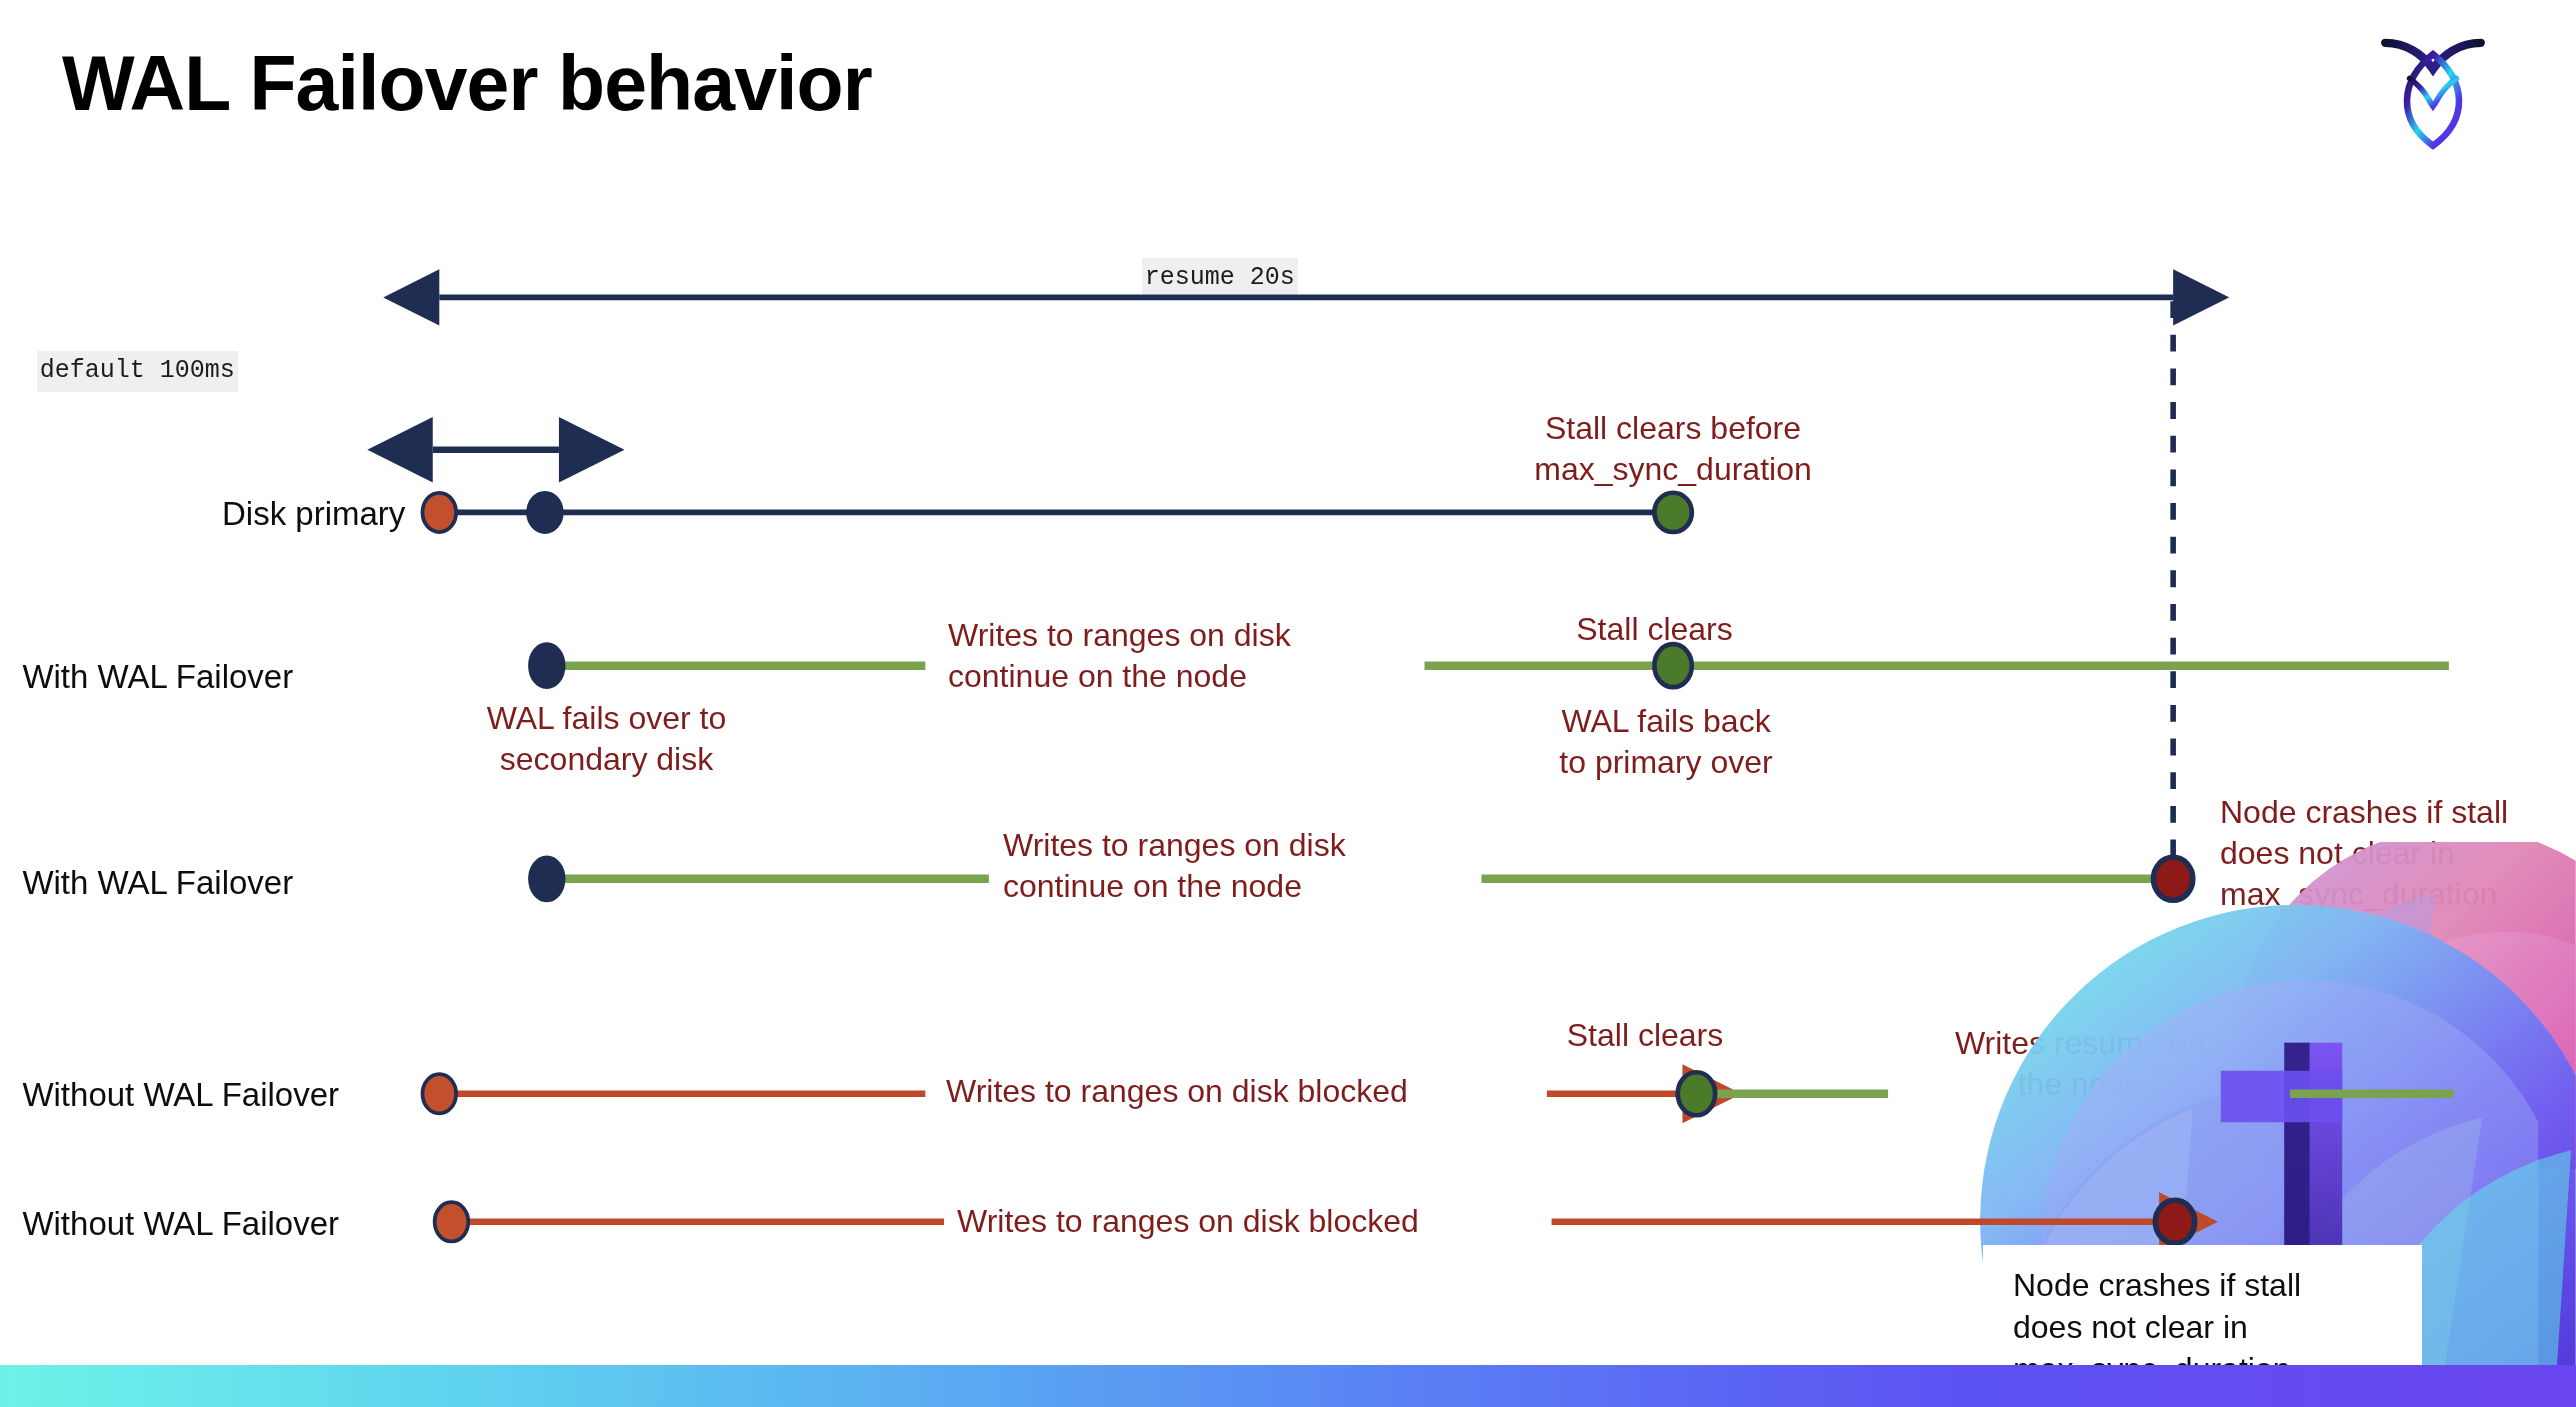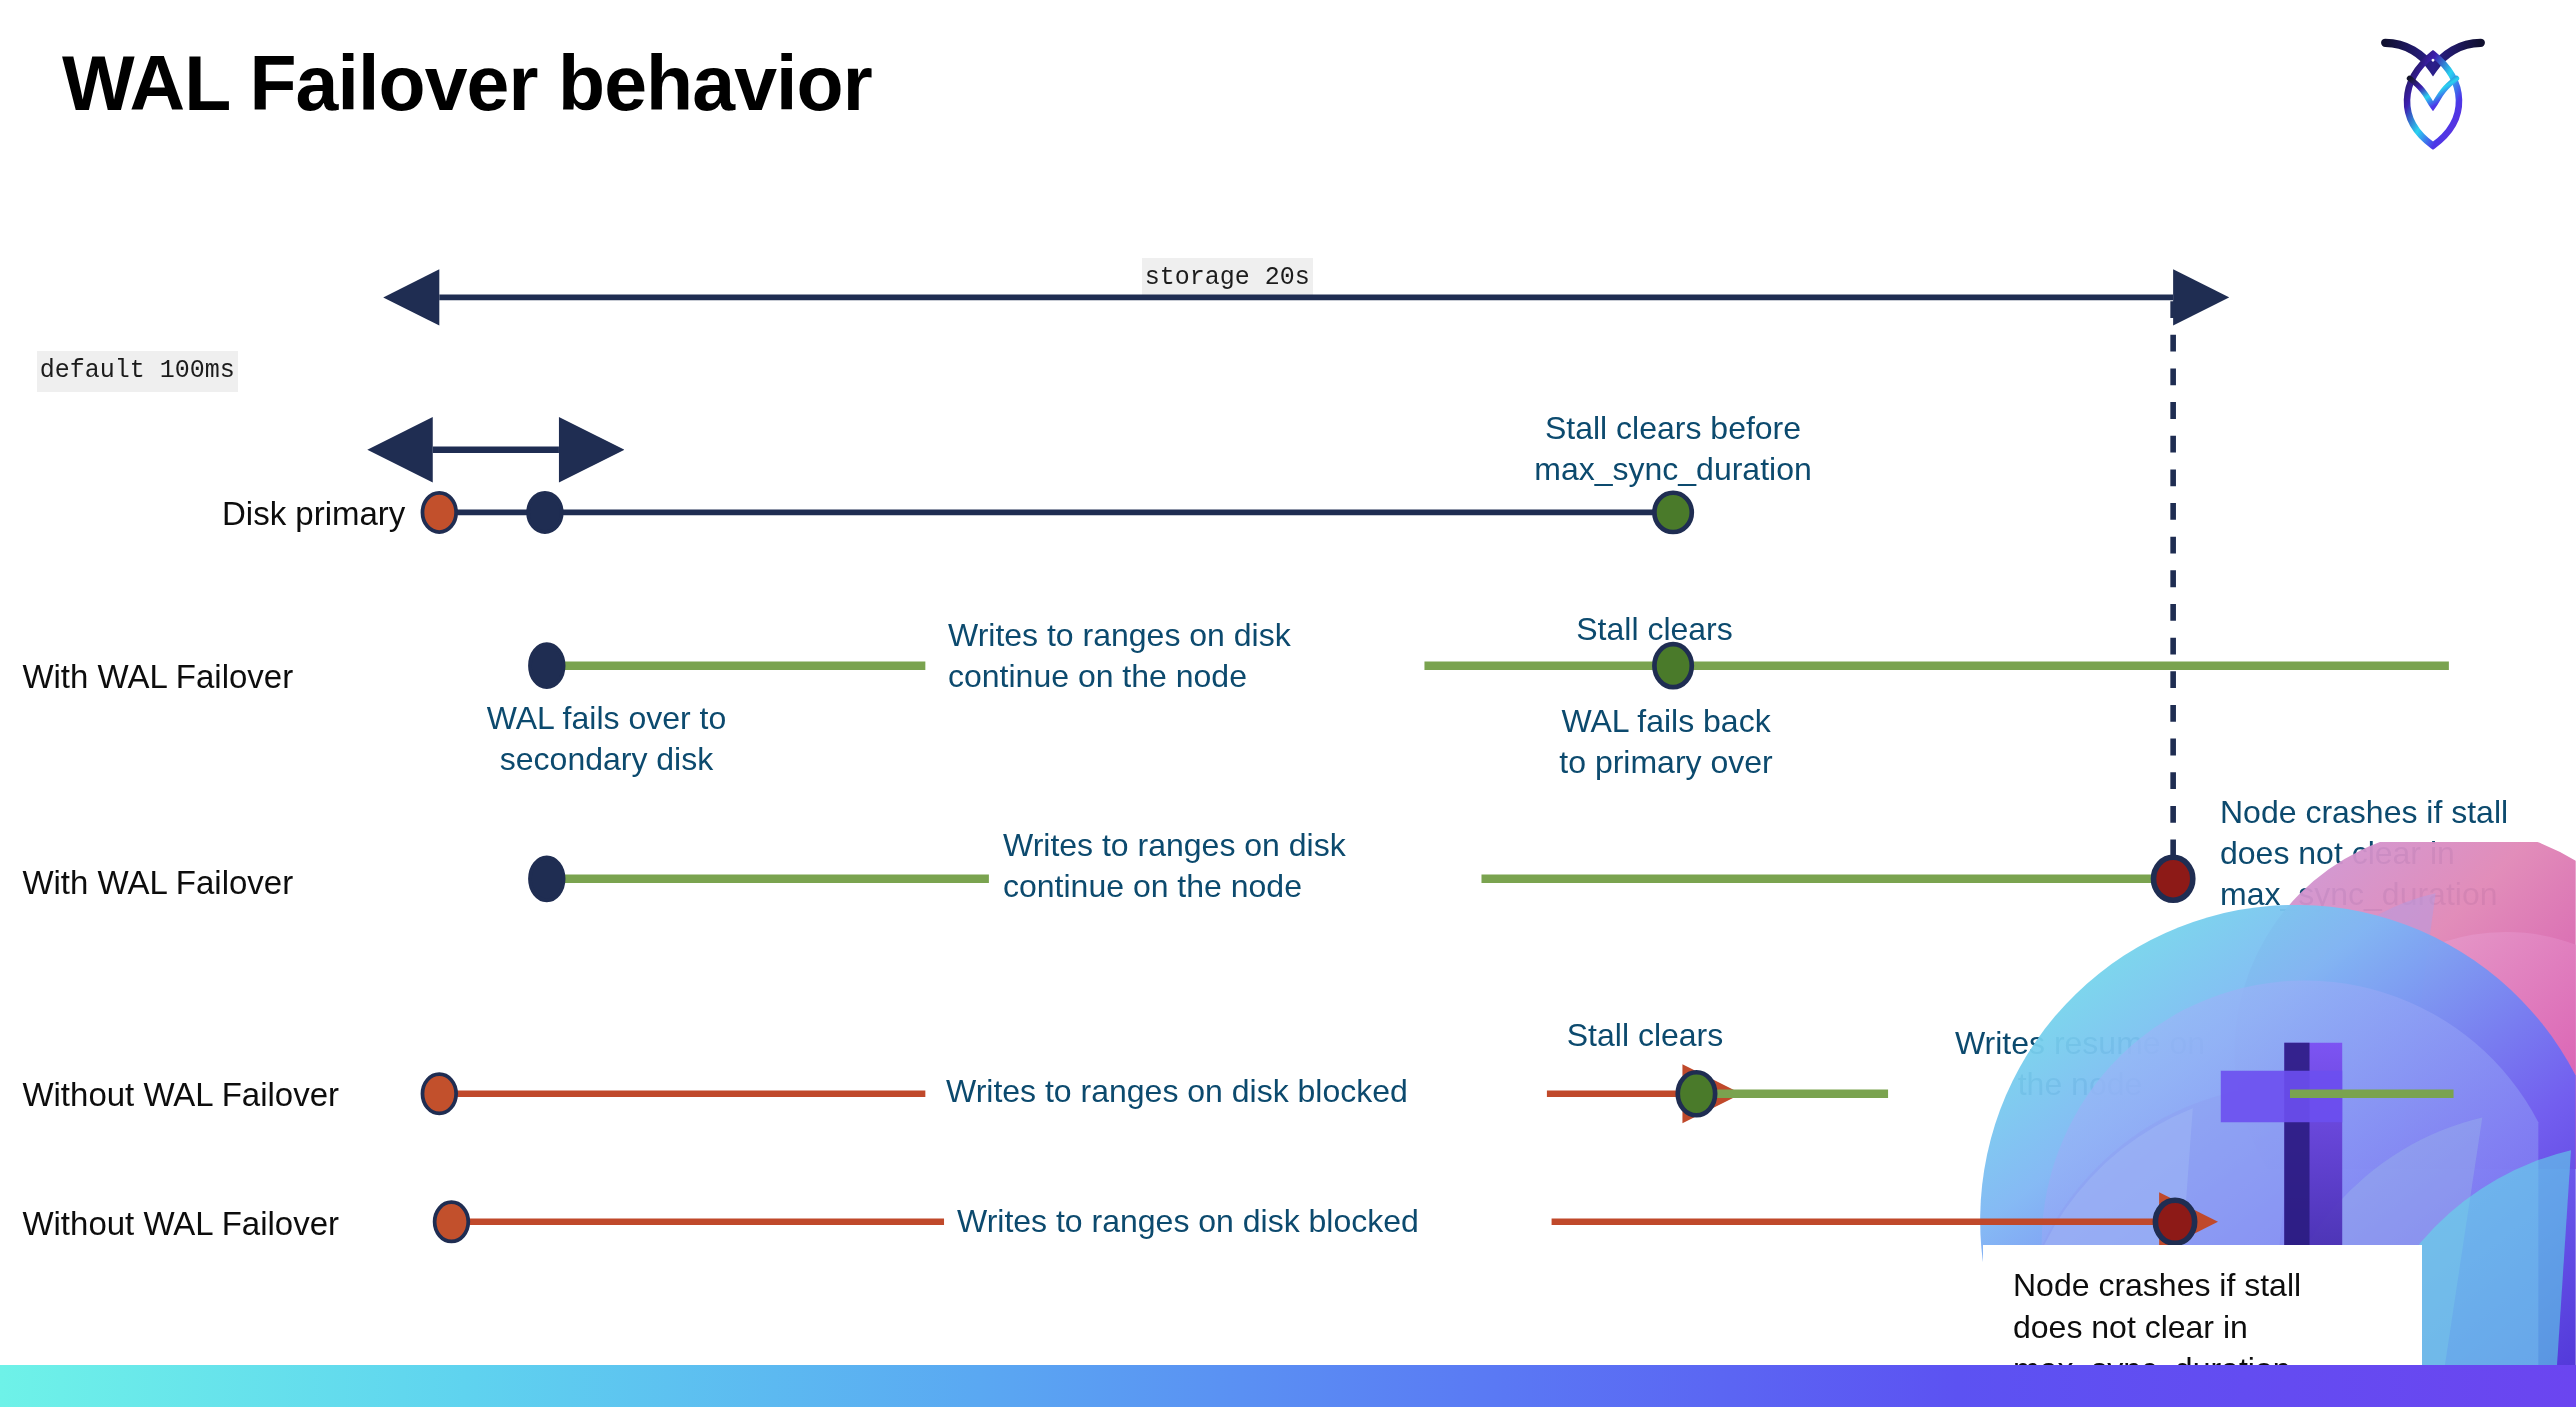--- a/index.html
+++ b/index.html
@@ -51,21 +51,21 @@
     background: #efefef;
     padding: 0.9px 2.8px;
     display: inline-block;
   }
 
   
   .cap {
     position: absolute;
     font-size: 32px;
     line-height: 1.28;
-    color: #0c4a6e;
+    color: #7f1d1d;
     white-space: pre-line;
   }
   .cap.center { text-align: center; }
   .cap.left   { text-align: left; }
 
   .row-label {
     position: absolute;
     font-size: 33px;
     line-height: 1.2;
     color: #0d0d0d;
@@ -152,21 +152,21 @@
     <path d="M14 18 C36 18 54 30 65 46 C76 30 94 18 116 18" fill="none" stroke="url(#logoGrad2)" stroke-width="9" stroke-linecap="round"></path>
 
     <path d="M65 30 C100 58 104 100 65 128 C26 100 30 58 65 30 Z" fill="none" stroke="url(#logoGrad)" stroke-width="7"></path>
 
     <path d="M40 56 C58 70 58 76 65 86 C72 76 72 70 90 56" fill="none" stroke="url(#logoGrad)" stroke-width="6" stroke-linecap="round"></path>
     <path d="M65 86 L65 127" fill="none" stroke="url(#logoGrad)" stroke-width="6"></path>
   </svg>
 </div>
 
 <div class="code-label" style="left:1142px; top:258px;">
-  <span>storage 20s</span><br>
+  <span>resume 20s</span><br>
 </div>
 
 <div class="code-label" style="left:37px; top:351px;">
   <span>default 100ms</span><br>
 </div>
 
 <div class="row-label" style="left:222px; top:494px;">Disk primary</div>
 <div class="row-label" style="left:22.4px; top:657px;">With WAL Failover</div>
 <div class="row-label" style="left:22.4px; top:863px;">With WAL Failover</div>
 <div class="row-label" style="left:22.4px; top:1075px;">Without WAL Failover</div>

